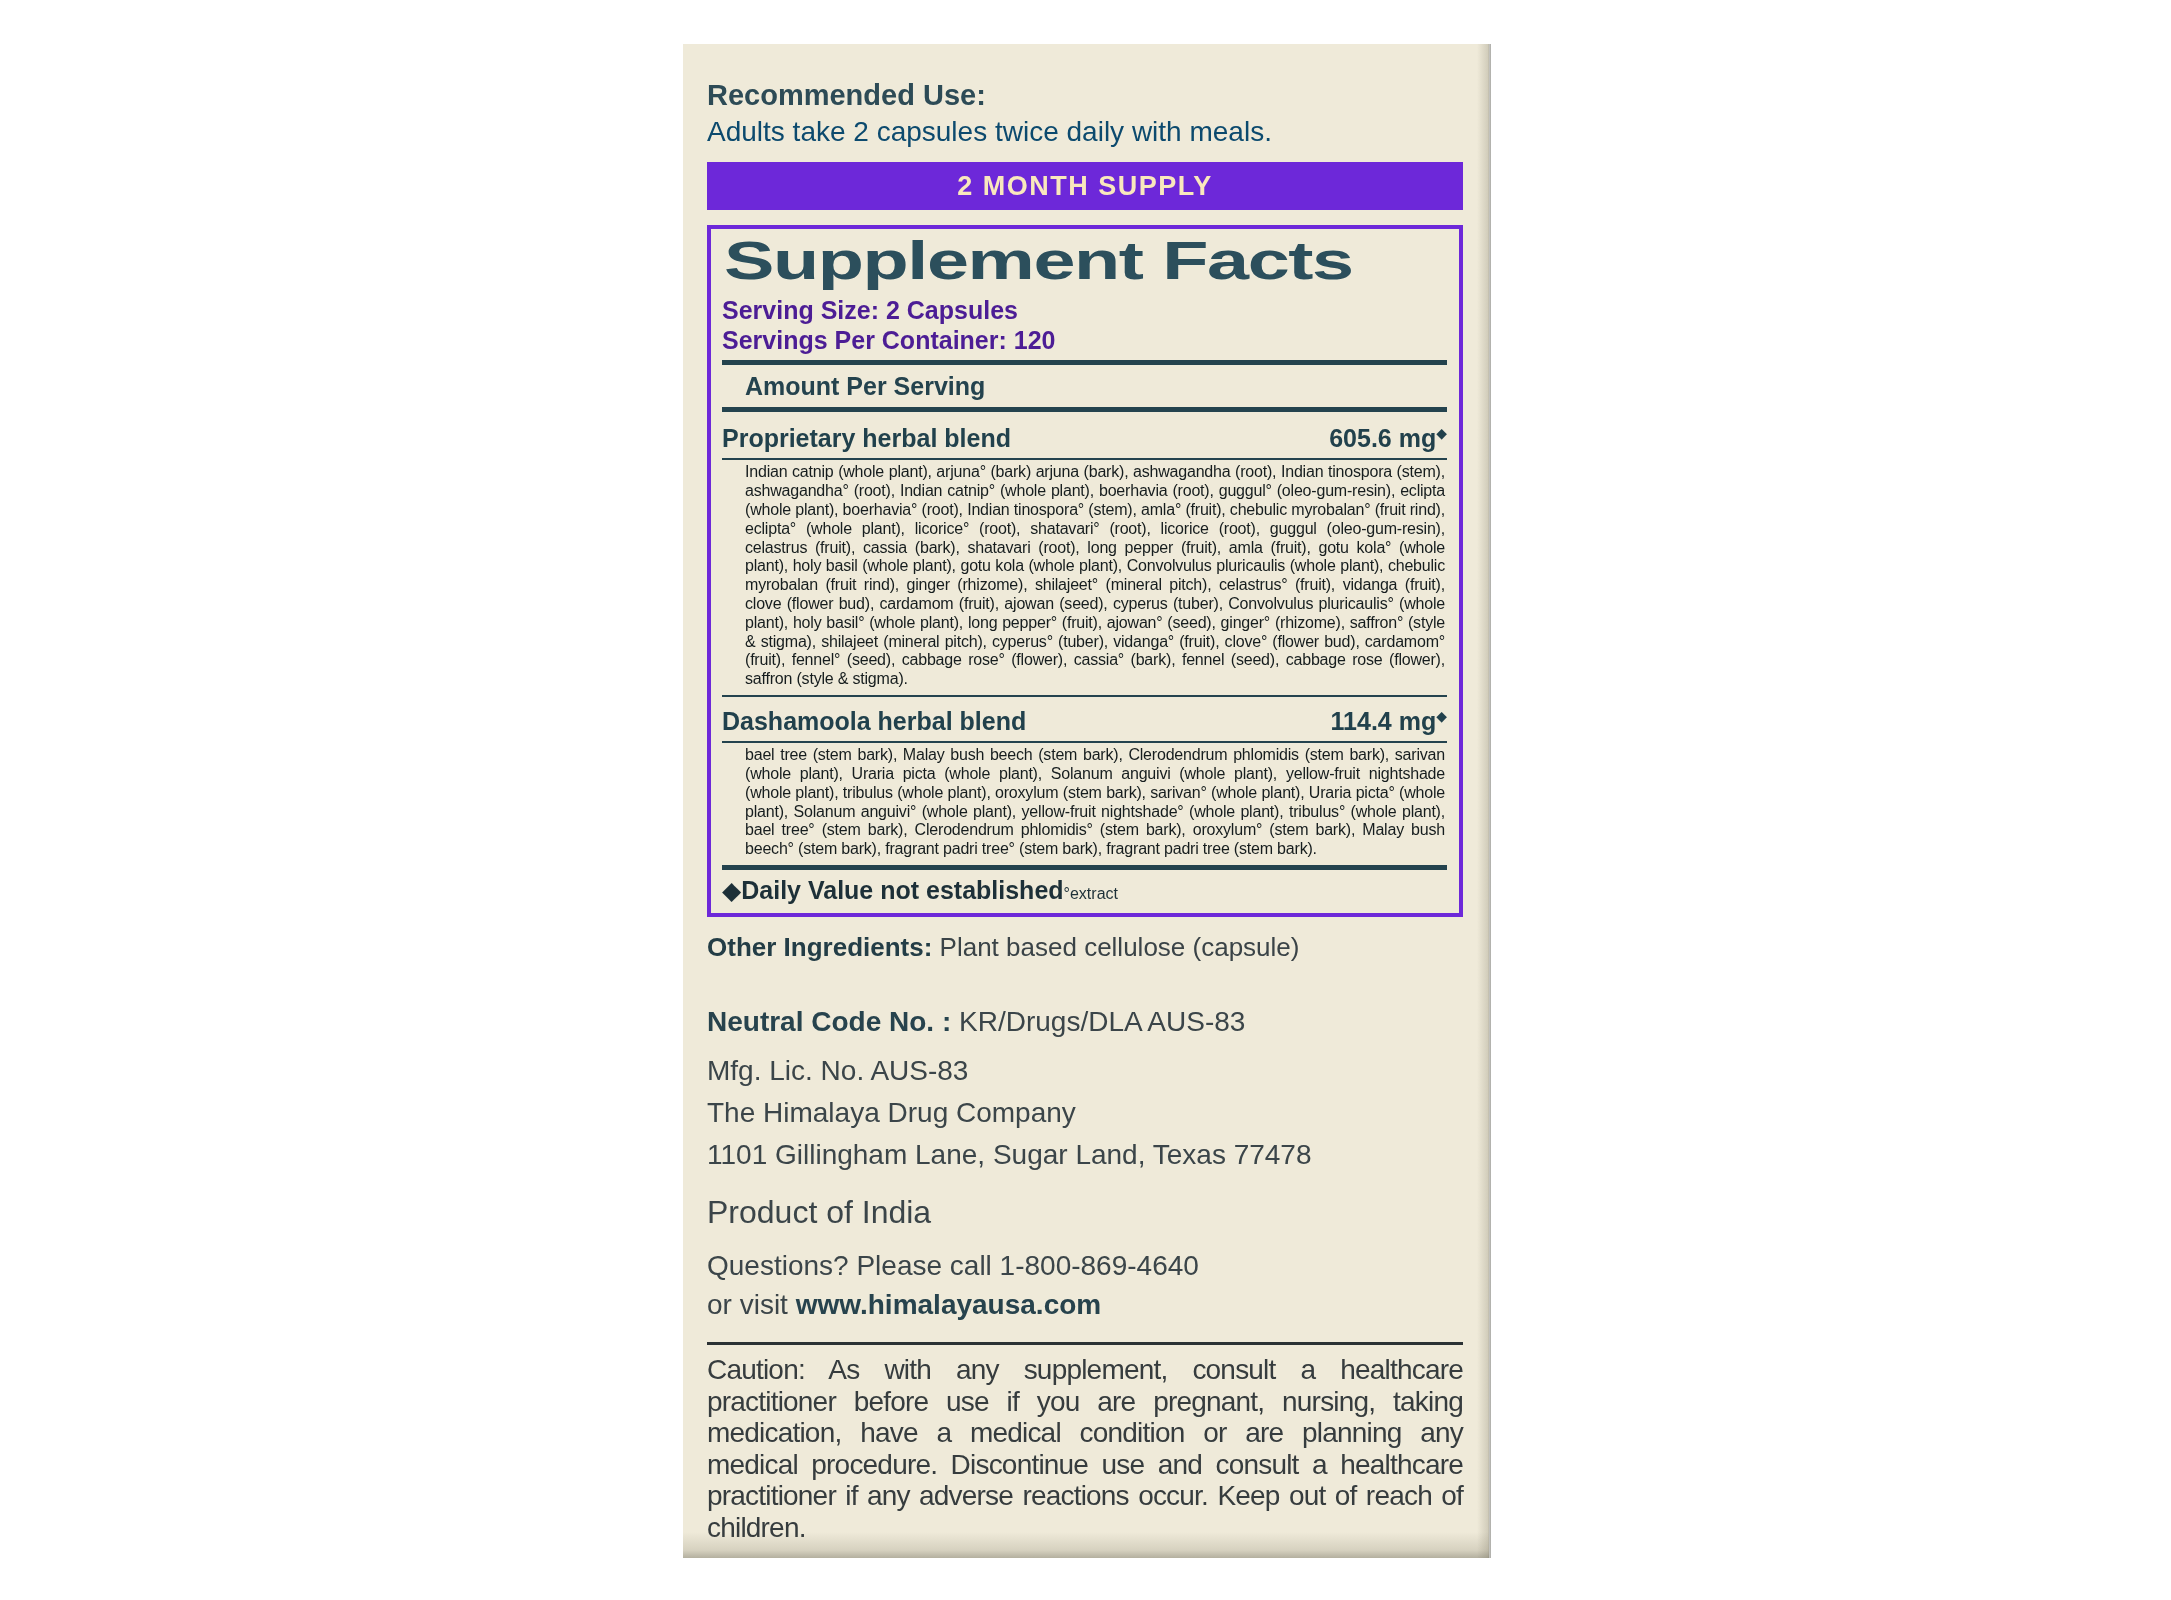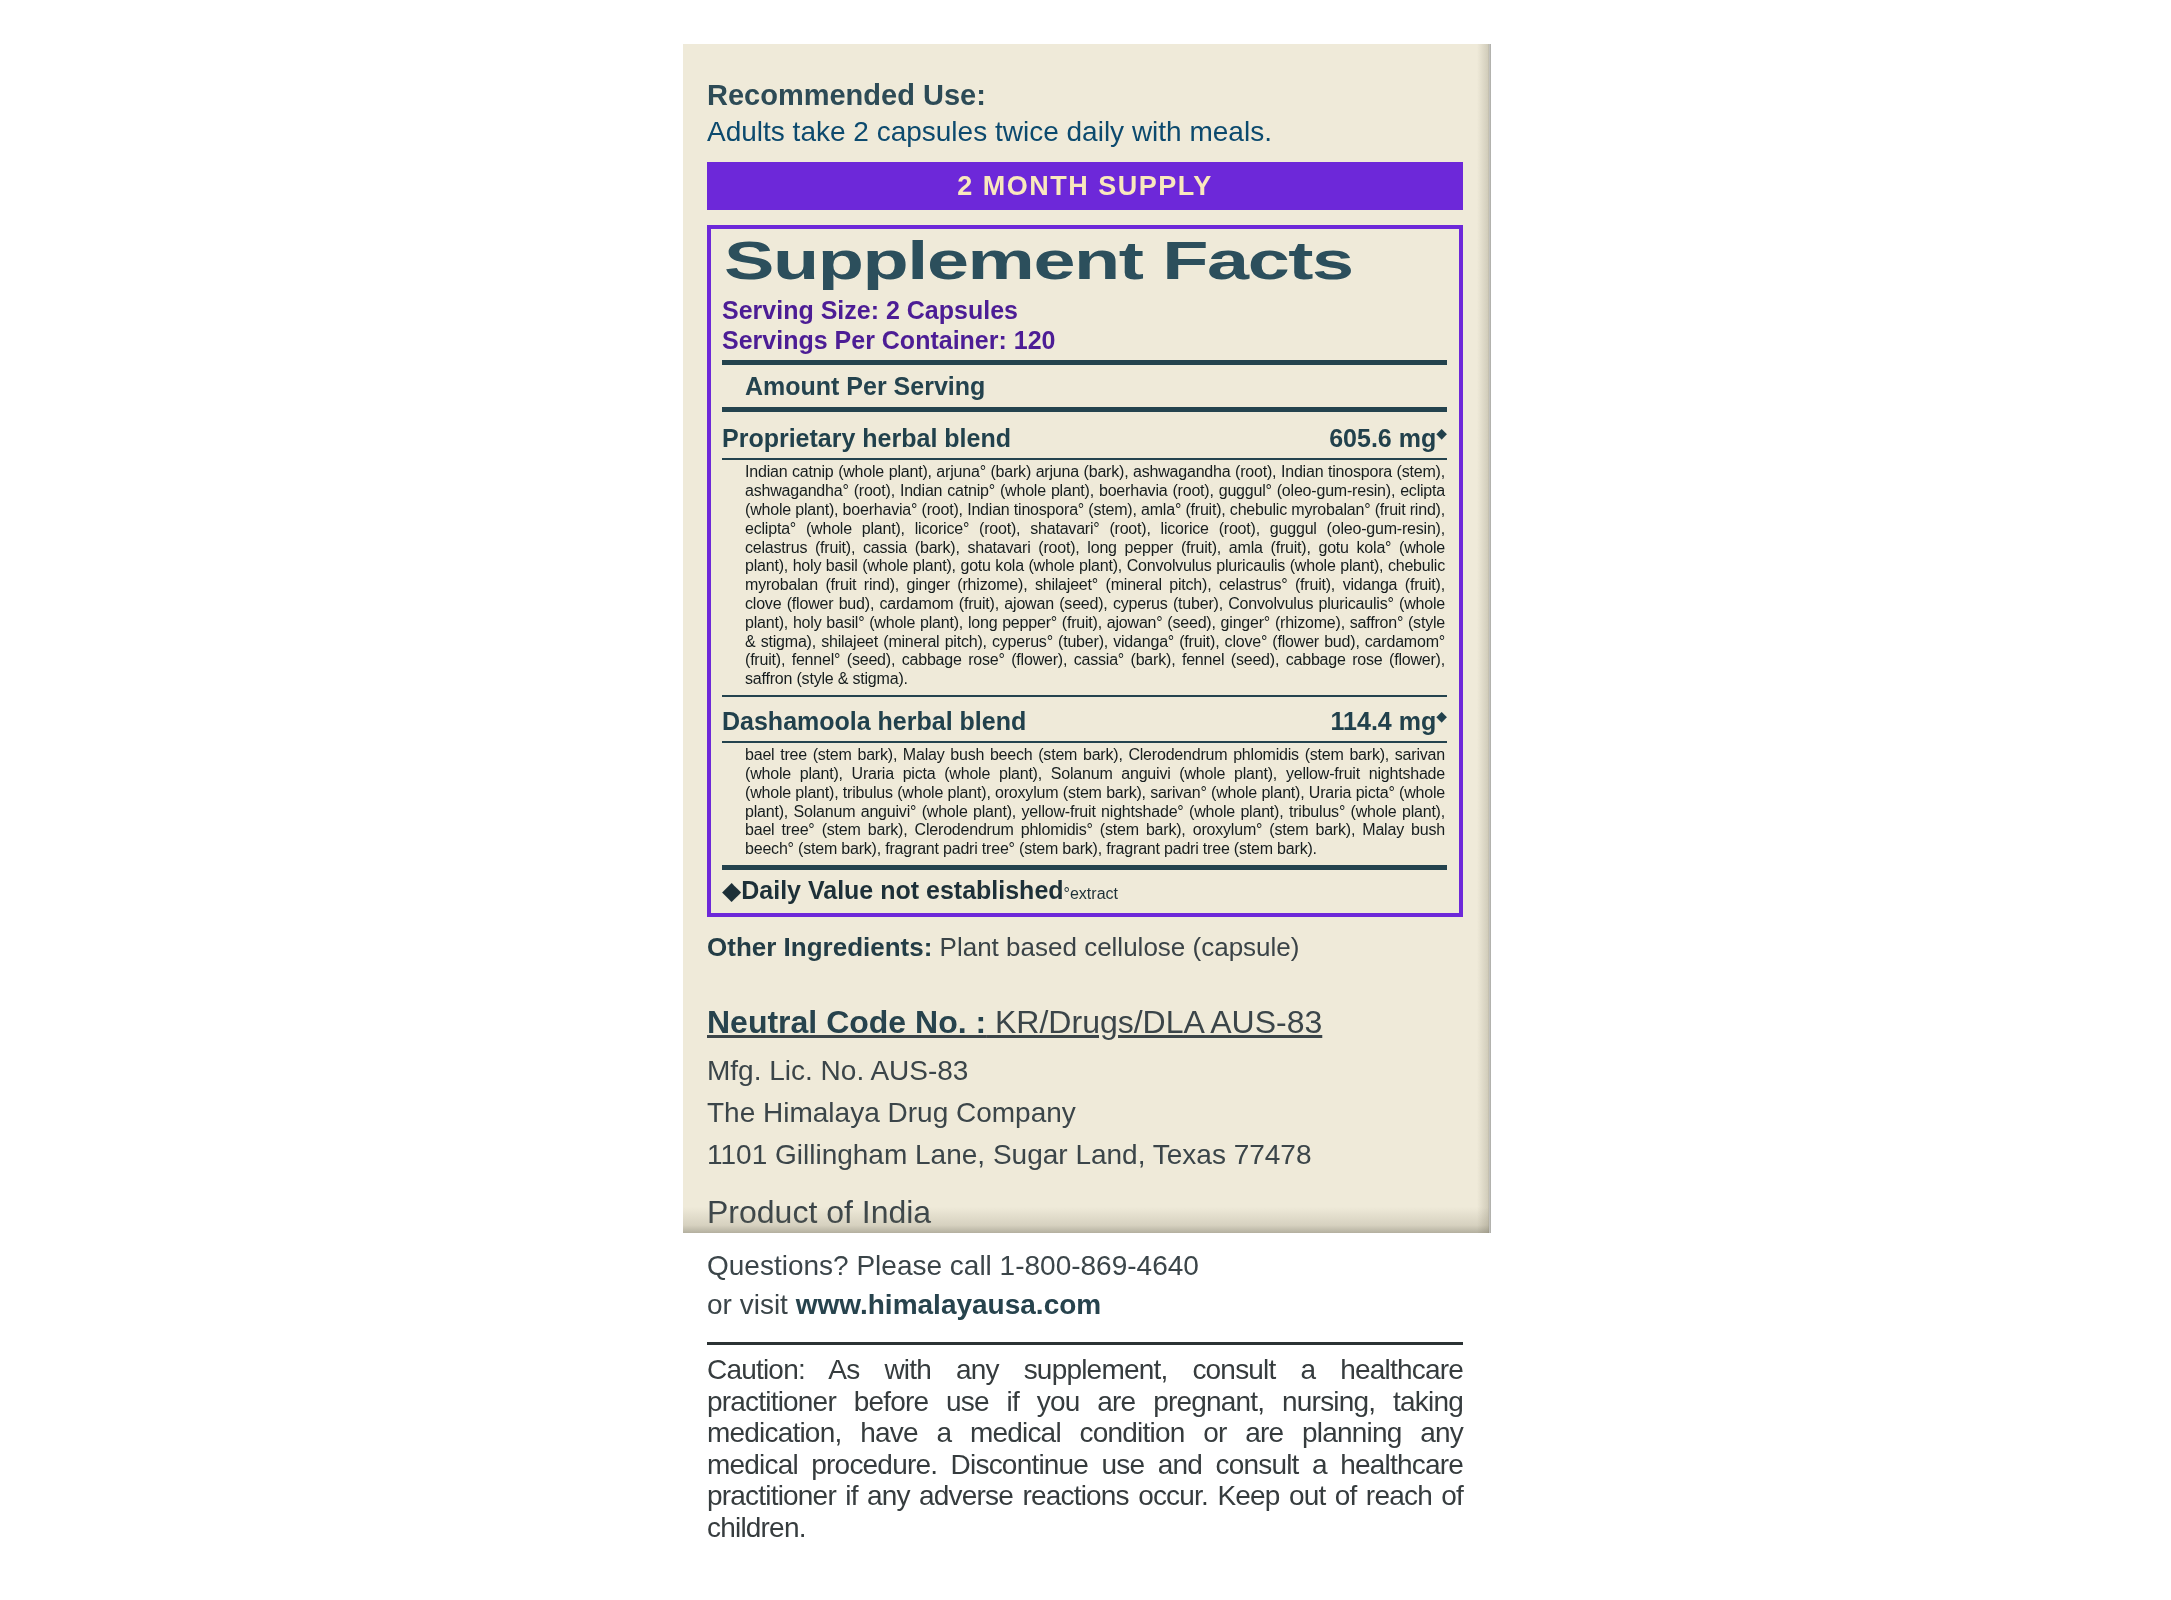--- a/index.html
+++ b/index.html
@@ -1,21 +1,21 @@
 <!DOCTYPE html>
 <html><head>
 <meta charset="utf-8">
 <style>
   * { margin: 0; padding: 0; box-sizing: border-box; }
   html, body { width: 2171px; height: 1600px; background: #ffffff;
     font-family: "Liberation Sans", "DejaVu Sans", sans-serif; }
   .stage { position: relative; width: 2171px; height: 1600px; overflow: hidden; }
 
   .label {
-    position: absolute; left: 683px; top: 44px; width: 806px; height: 1189px;
+    position: absolute; left: 683px; top: 44px; width: 806px; height: 1514px;
     background: #efead9; padding: 34px 26px 0 24px; color: #2d3a3e;
   }
   .label-right-edge {
     position: absolute; top: 0; right: -2px; width: 14px; height: 100%;
     background: linear-gradient(to right, rgba(120,115,95,0) 0%, rgba(110,105,85,0.22) 75%, rgba(70,70,60,0.45) 100%);
   }
   .label-bottom-edge {
     position: absolute; left: 0; bottom: 0; width: 100%; height: 26px;
     background: linear-gradient(to bottom, rgba(120,115,95,0) 0%, rgba(115,110,90,0.20) 70%, rgba(90,88,72,0.40) 100%);
   }
@@ -54,21 +54,21 @@
   .sf-footer { display: flex; justify-content: flex-start; align-items: baseline; margin-top: 2px; }
   .sf-footnote { font-size: 25px; font-weight: bold; color: #1d3038; line-height: 30px; }
   .sf-extract  { font-size: 16px; color: #1d3038; }
 
   .other-ing { margin-top: 14px; font-size: 26px; line-height: 32px; }
   .other-ing .b { font-weight: bold; color: #233d46; }
   .other-ing .r { color: #3a4347; }
 
   .info { color: #3b4549; }
   .info .b { font-weight: bold; color: #27434d; }
-  .line-neutral     { margin-top: 42px; font-size: 32px; line-height: 34px; text-decoration: underline; }
+  .line-neutral     { margin-top: 42px; font-size: 28px; line-height: 34px; }
   .line-mfg         { margin-top: 15px; font-size: 28px; line-height: 34px; }
   .line-distributed { margin-top: 16px; font-size: 28px; line-height: 34px; }
   .line-company     { margin-top: 8px;  font-size: 28px; line-height: 34px; }
   .line-address     { margin-top: 8px;  font-size: 28px; line-height: 34px; }
   .line-origin      { margin-top: 23px;  font-size: 32px; line-height: 34px; }
   .line-questions   { margin-top: 20px; font-size: 28px; line-height: 34px; }
   .line-visit       { margin-top: 5px;  font-size: 28px; line-height: 34px; }
 
   .rule { margin-top: 20px; border-top: 3px solid #2b3234; }
 

